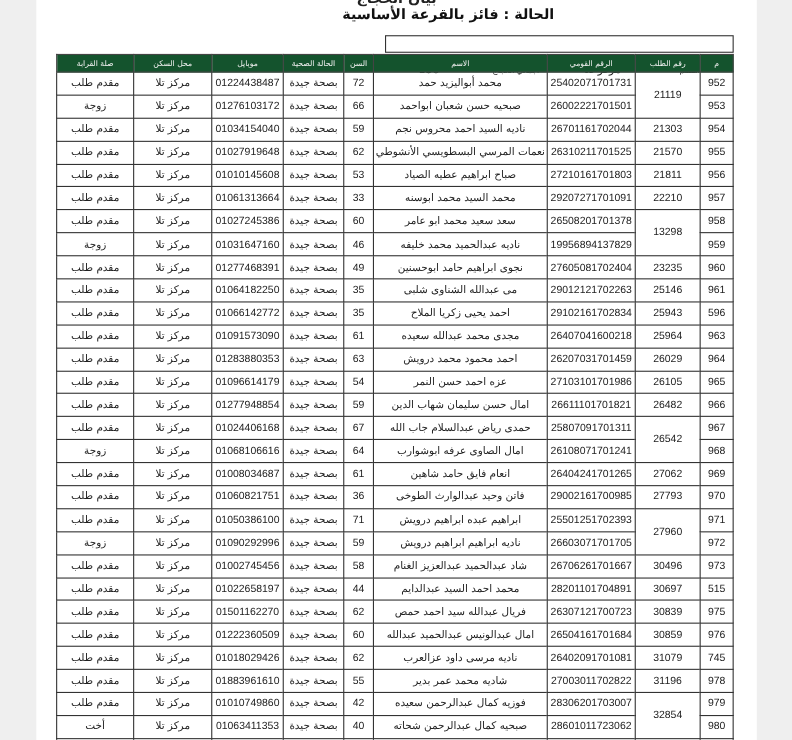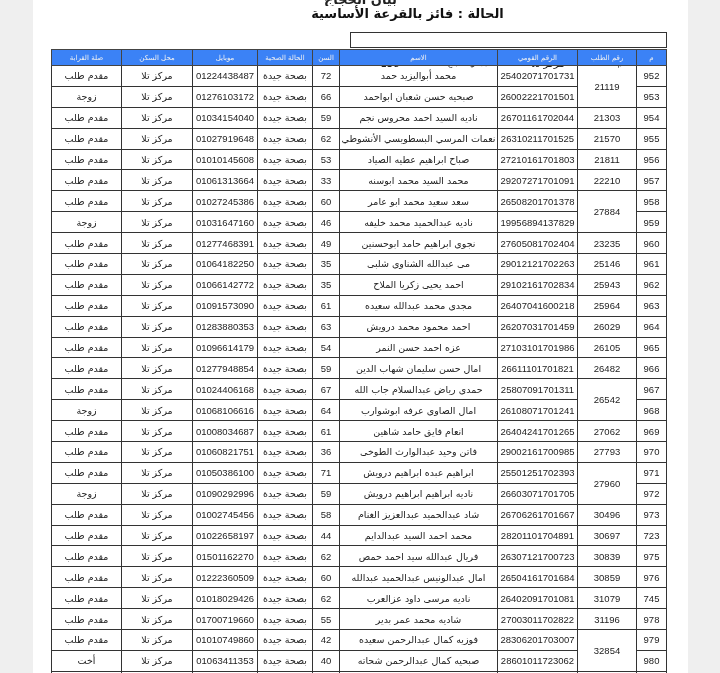--- a/index.html
+++ b/index.html
@@ -31,21 +31,21 @@
     flex:1; border-left:1px solid #333; font-size:10px; line-height:14px;
     text-align:center; color:#222; direction:rtl;margin-top:24px;
   }
   .info-box .cell:last-child { border-left:none; }
   .info-box .cell.gray { background:#fef9c3; font-size:7px; }
   table.grid {
     position:absolute; left:18px; top:49px;
     border-collapse:collapse; direction:rtl; table-layout:fixed;
   }
   table.grid th {
-    background:#3b82f6; color:#f2f2f2; font-weight:normal; font-size:7px;
+    background:#14532d; color:#f2f2f2; font-weight:normal; font-size:7px;
     height:15px; border:1px solid #444; padding:0;
   }
   table.grid td {
     border:1px solid #333; height:19.9px; padding:0; text-align:center;
     color:#222; font-size:9.5px; overflow:hidden; white-space:nowrap;
   }
   td.name, td.health, td.rel, td.res { font-size:6.5px; }
   td.mobile, td.nid { font-family:Liberation Sans, sans-serif; font-size:10.5px; }
   td.num, td.age, td.req { font-family:"Liberation Sans", sans-serif; font-size:10px; }
 </style>
@@ -149,21 +149,21 @@
           <td class="nid">29207271701091</td>
           <td class="name">محمد السيد محمد ابوسنه</td>
           <td class="age">33</td>
           <td class="health">بصحة جيدة</td>
           <td class="mobile">01061313664</td>
           <td class="res">مركز تلا</td>
           <td class="rel">مقدم طلب</td>
         </tr>
         <tr>
           <td class="num">958</td>
-          <td class="req" rowspan="2">27884</td>
+          <td class="req" rowspan="2">13298</td>
           <td class="nid">26508201701378</td>
           <td class="name">سعد سعيد محمد ابو عامر</td>
           <td class="age">60</td>
           <td class="health">بصحة جيدة</td>
           <td class="mobile">01027245386</td>
           <td class="res">مركز تلا</td>
           <td class="rel">مقدم طلب</td>
         </tr>
         <tr>
           <td class="num">959</td>
@@ -191,21 +191,21 @@
           <td class="req">25146</td>
           <td class="nid">29012121702263</td>
           <td class="name">مى عبدالله الشناوى شلبى</td>
           <td class="age">35</td>
           <td class="health">بصحة جيدة</td>
           <td class="mobile">01064182250</td>
           <td class="res">مركز تلا</td>
           <td class="rel">مقدم طلب</td>
         </tr>
         <tr>
-          <td class="num">962</td>
+          <td class="num">596</td>
           <td class="req">25943</td>
           <td class="nid">29102161702834</td>
           <td class="name">احمد يحيى زكريا الملاح</td>
           <td class="age">35</td>
           <td class="health">بصحة جيدة</td>
           <td class="mobile">01066142772</td>
           <td class="res">مركز تلا</td>
           <td class="rel">مقدم طلب</td>
         </tr>
         <tr>
@@ -321,21 +321,21 @@
           <td class="req">30496</td>
           <td class="nid">26706261701667</td>
           <td class="name">شاد عبدالحميد عبدالعزيز الغنام</td>
           <td class="age">58</td>
           <td class="health">بصحة جيدة</td>
           <td class="mobile">01002745456</td>
           <td class="res">مركز تلا</td>
           <td class="rel">مقدم طلب</td>
         </tr>
         <tr>
-          <td class="num">723</td>
+          <td class="num">515</td>
           <td class="req">30697</td>
           <td class="nid">28201101704891</td>
           <td class="name">محمد احمد السيد عبدالدايم</td>
           <td class="age">44</td>
           <td class="health">بصحة جيدة</td>
           <td class="mobile">01022658197</td>
           <td class="res">مركز تلا</td>
           <td class="rel">مقدم طلب</td>
         </tr>
         <tr>
@@ -371,21 +371,21 @@
           <td class="res">مركز تلا</td>
           <td class="rel">مقدم طلب</td>
         </tr>
         <tr>
           <td class="num">978</td>
           <td class="req">31196</td>
           <td class="nid">27003011702822</td>
           <td class="name">شاديه محمد عمر بدير</td>
           <td class="age">55</td>
           <td class="health">بصحة جيدة</td>
-          <td class="mobile">01700719660</td>
+          <td class="mobile">01883961610</td>
           <td class="res">مركز تلا</td>
           <td class="rel">مقدم طلب</td>
         </tr>
         <tr>
           <td class="num">979</td>
           <td class="req" rowspan="2">32854</td>
           <td class="nid">28306201703007</td>
           <td class="name">فوزيه كمال عبدالرحمن سعيده</td>
           <td class="age">42</td>
           <td class="health">بصحة جيدة</td>

